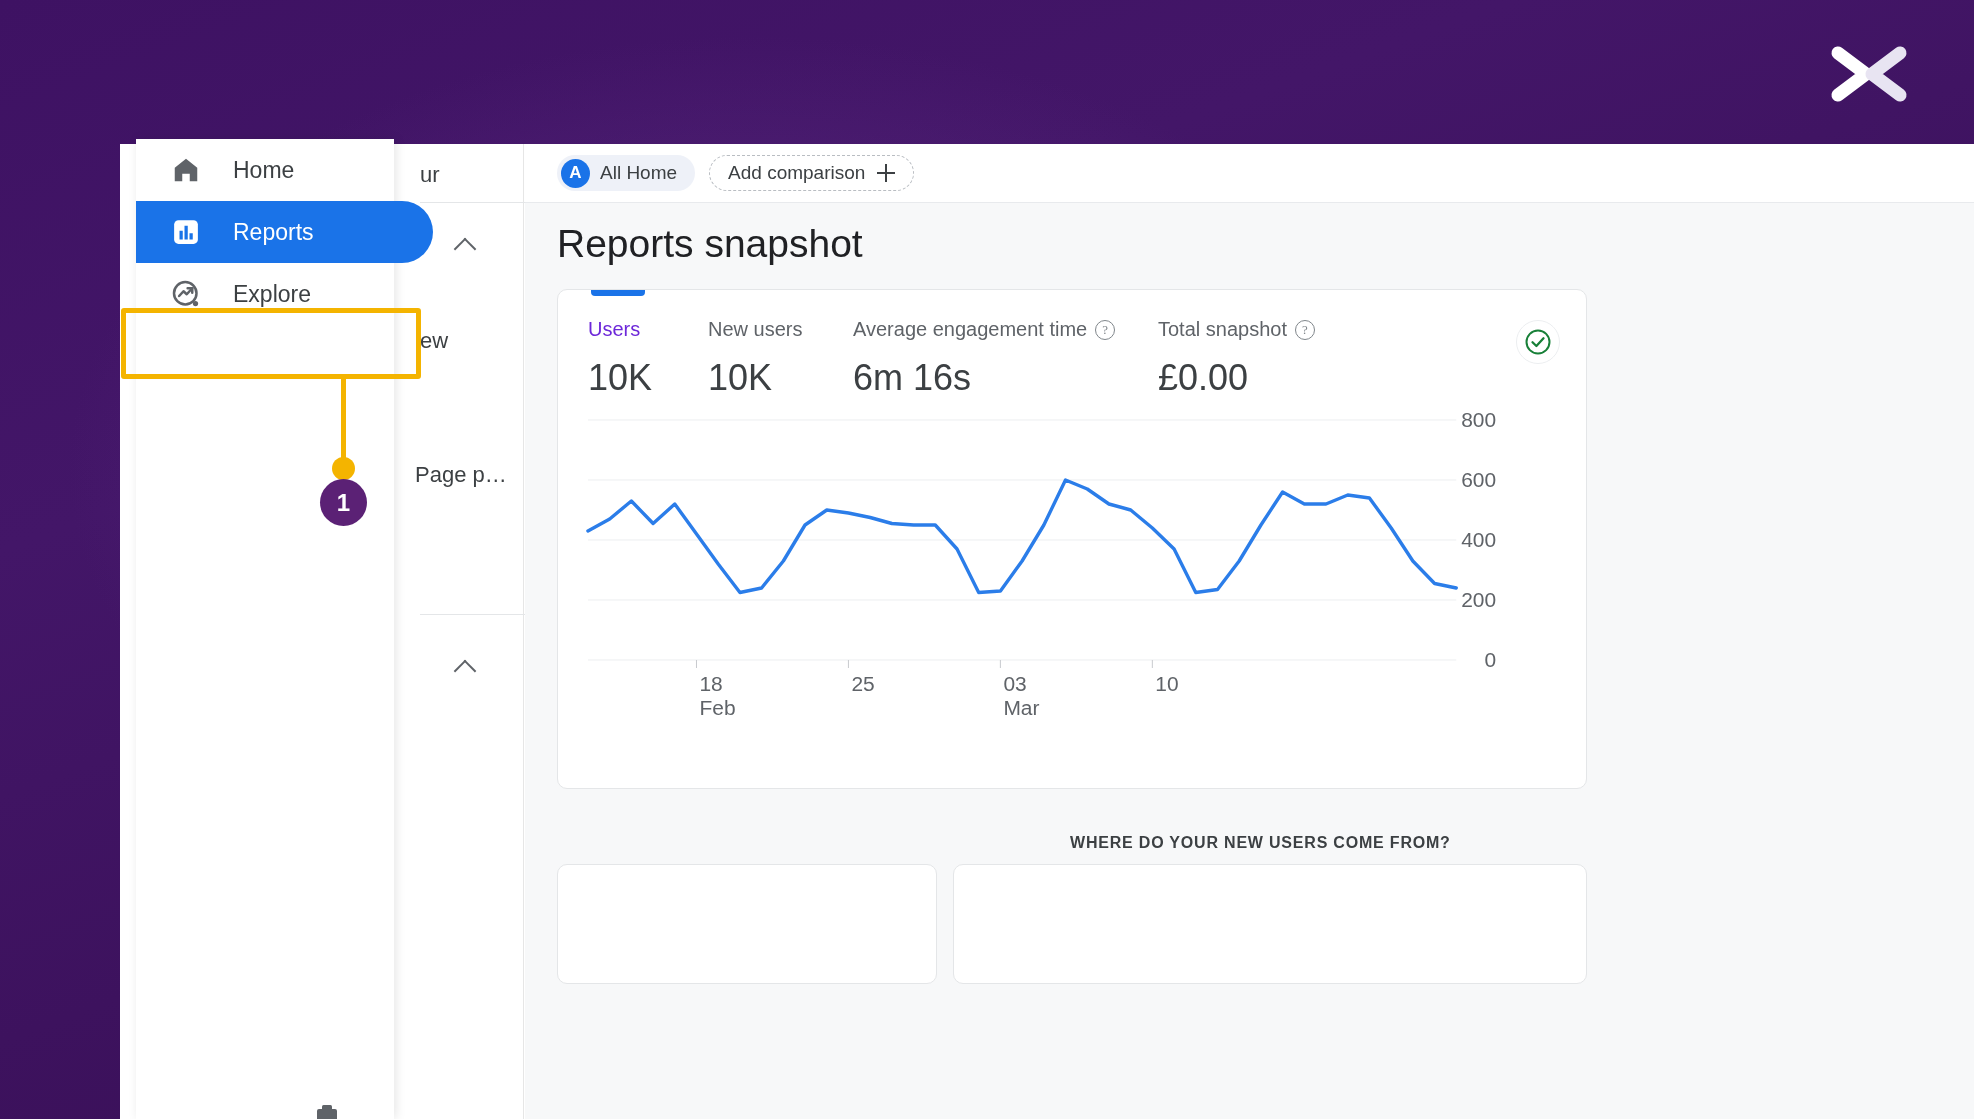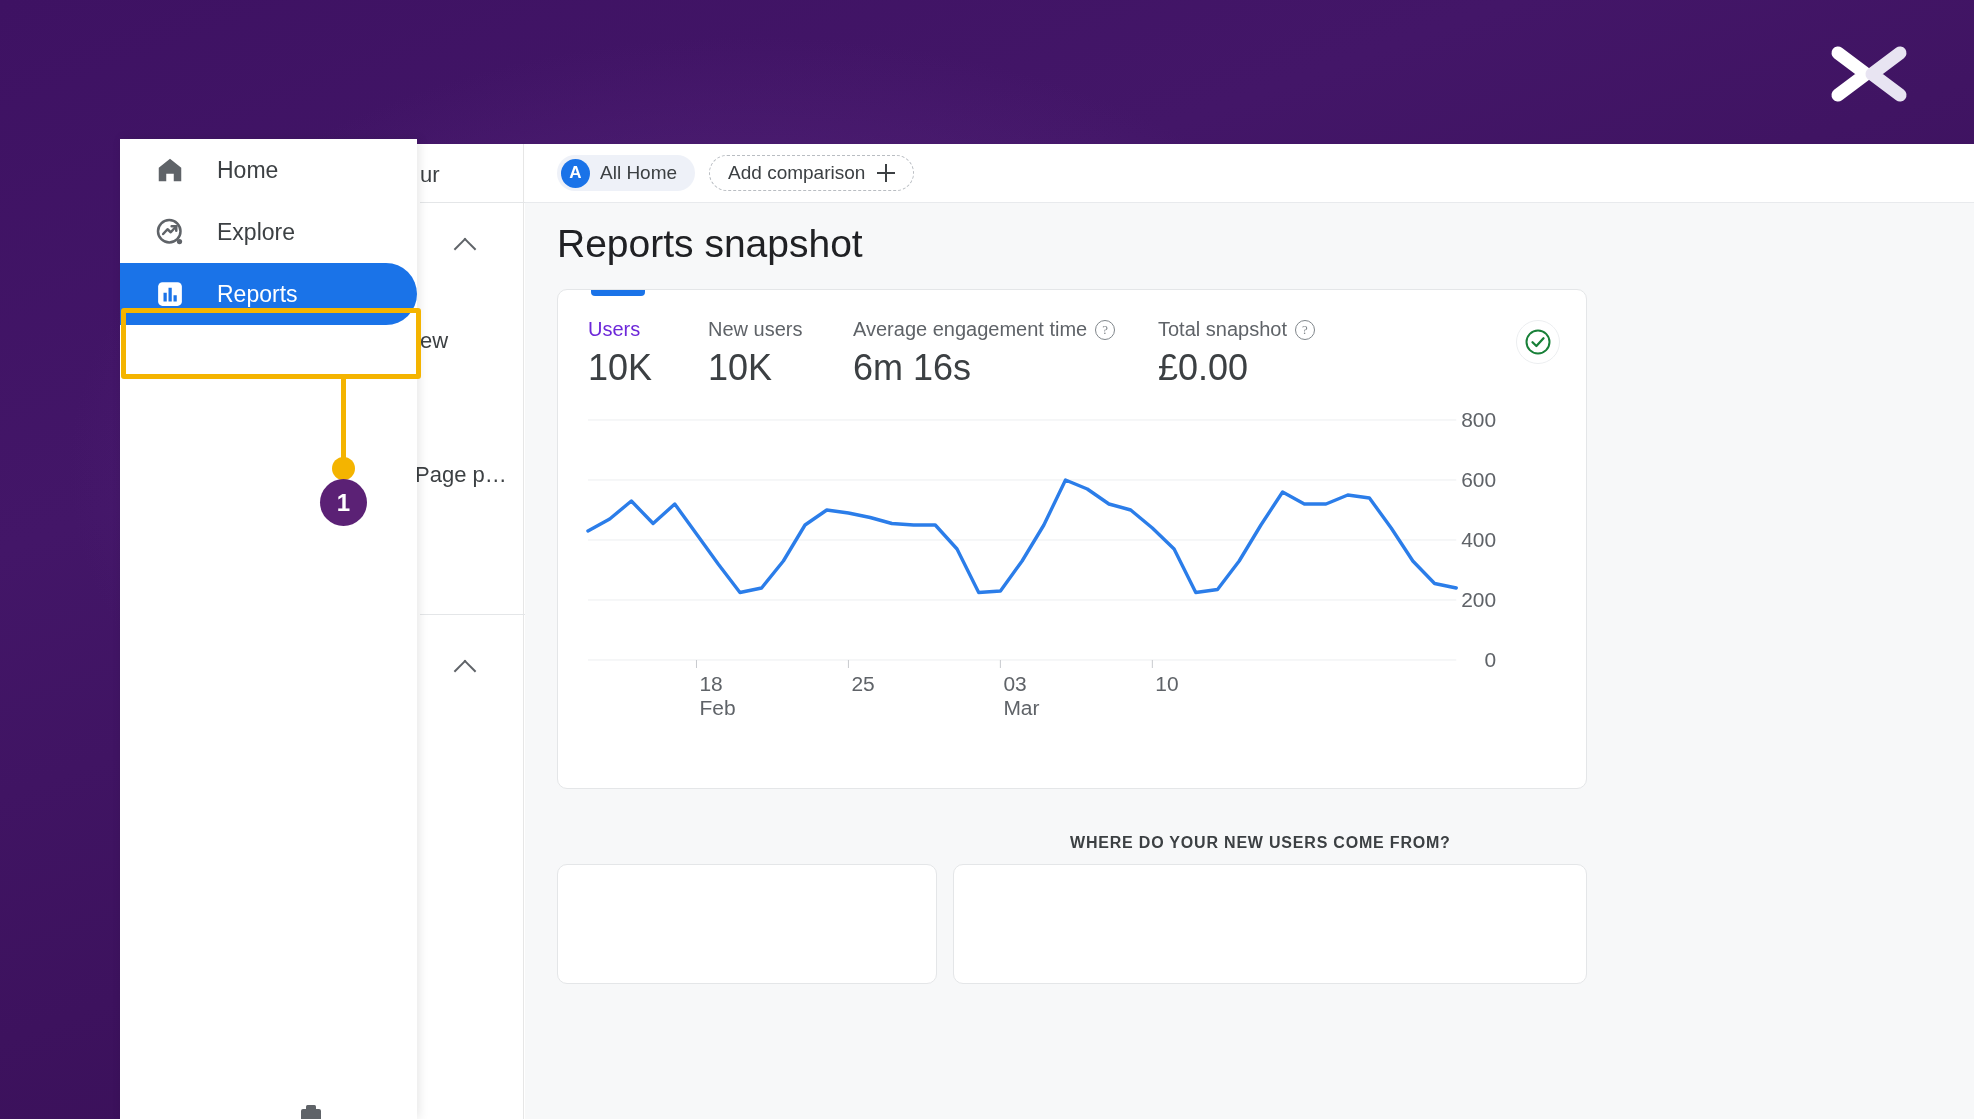--- a/index.html
+++ b/index.html
@@ -114,21 +114,21 @@
   .m-users { width: 120px; }
   .m-new   { width: 145px; }
   .m-eng   { width: 305px; }
   .m-rev   { width: 210px; }
   .metric .m-label {
     font-size: 20px; color: #5f6368; display: flex; align-items: center; gap: 8px;
     white-space: nowrap;
   }
   .metric.active .m-label { color: #6d28d9; }
   .metric .m-value {
-    font-size: 36px; color: #3c4043; margin-top: 6px; white-space: nowrap;
+    font-size: 36px; color: #3c4043; margin-top: 16px; white-space: nowrap;
   }
   .qmark {
     width: 20px; height: 20px; border-radius: 50%;
     border: 1.8px solid #80868b; color: #80868b;
     font-size: 13px; line-height: 17px; text-align: center;
     display: inline-block; font-family: "Liberation Serif", serif;
   }
   #check-badge {
     position: absolute; right: 26px; top: 30px;
     width: 44px; height: 44px; border-radius: 50%;
@@ -146,22 +146,22 @@
   .bottom-card {
     position: absolute; top: 720px;
     height: 120px; background: #fff;
     border: 1px solid #e4e6e8; border-radius: 10px;
   }
   #bc1 { left: 32px;  width: 380px; }
   #bc2 { left: 428px; width: 634px; }
 
   
   #overlay-nav {
-    position: absolute; left: 120px; top: 139px;
-    width: 297px; height: 980px;
+    position: absolute; left: 136px; top: 139px;
+    width: 258px; height: 980px;
     background: #ffffff;
     box-shadow: 2px 0 10px rgba(0,0,0,0.10);
   }
   .ov-item {
     position: relative; height: 62px;
     display: flex; align-items: center; gap: 30px;
     padding-left: 33px;
     font-size: 23px; color: #3c4043;
   }
   .ov-item .ico { width: 34px; height: 34px; flex: 0 0 34px; display:flex; align-items:center; justify-content:center;}
@@ -312,44 +312,44 @@
 <div id="overlay-nav">
   <div class="ov-item" id="ov-home">
     <span class="ico">
       <svg width="30" height="30" viewBox="0 0 24 24" fill="#5f6368">
         <path d="M12 3L3 10.2V21h6v-6h6v6h6V10.2z"></path>
       </svg>
     </span>
     <span>Home</span>
   </div>
 
+  <div class="ov-item" id="ov-reports">
+    <span class="ico">
+      <svg width="30" height="30" viewBox="0 0 24 24">
+        <rect x="2.5" y="2.5" width="19" height="19" rx="3.5" fill="#ffffff"></rect>
+        <rect x="6.8" y="11" width="2.6" height="7" fill="#1a73e8"></rect>
+        <rect x="10.8" y="7" width="2.6" height="11" fill="#1a73e8"></rect>
+        <rect x="14.8" y="13" width="2.6" height="5" fill="#1a73e8"></rect>
+      </svg>
+    </span>
+    <span>Reports</span>
+  </div>
+
   <div class="ov-item" id="ov-explore">
     <span class="ico">
       <svg width="30" height="30" viewBox="0 0 24 24">
         <circle cx="11.4" cy="11.4" r="9" fill="none" stroke="#5f6368" stroke-width="2"></circle>
         <polyline points="6.5,13.6 10,9.8 12.6,12.2 17,7.4" fill="none" stroke="#5f6368" stroke-width="2" stroke-linecap="round" stroke-linejoin="round"></polyline>
         <polyline points="13.3,7.4 17,7.4 17,11" fill="none" stroke="#5f6368" stroke-width="2" stroke-linecap="round" stroke-linejoin="round"></polyline>
         <circle cx="19.6" cy="19.6" r="2.1" fill="#5f6368"></circle>
       </svg>
     </span>
     <span>Explore</span>
   </div>
 
-  <div class="ov-item" id="ov-reports">
-    <span class="ico">
-      <svg width="30" height="30" viewBox="0 0 24 24">
-        <rect x="2.5" y="2.5" width="19" height="19" rx="3.5" fill="#ffffff"></rect>
-        <rect x="6.8" y="11" width="2.6" height="7" fill="#1a73e8"></rect>
-        <rect x="10.8" y="7" width="2.6" height="11" fill="#1a73e8"></rect>
-        <rect x="14.8" y="13" width="2.6" height="5" fill="#1a73e8"></rect>
-      </svg>
-    </span>
-    <span>Reports</span>
-  </div>
-
 
   <svg id="ov-bottom-icon" viewBox="0 0 32 24">
     <rect x="6" y="6" width="20" height="14" rx="2" fill="#5f6368"></rect>
     <rect x="11" y="2" width="10" height="5" rx="1.5" fill="#5f6368"></rect>
   </svg>
 </div>
 
 <div id="highlight-box"></div>
 <div id="connector"></div>
 <div id="connector-dot"></div>

